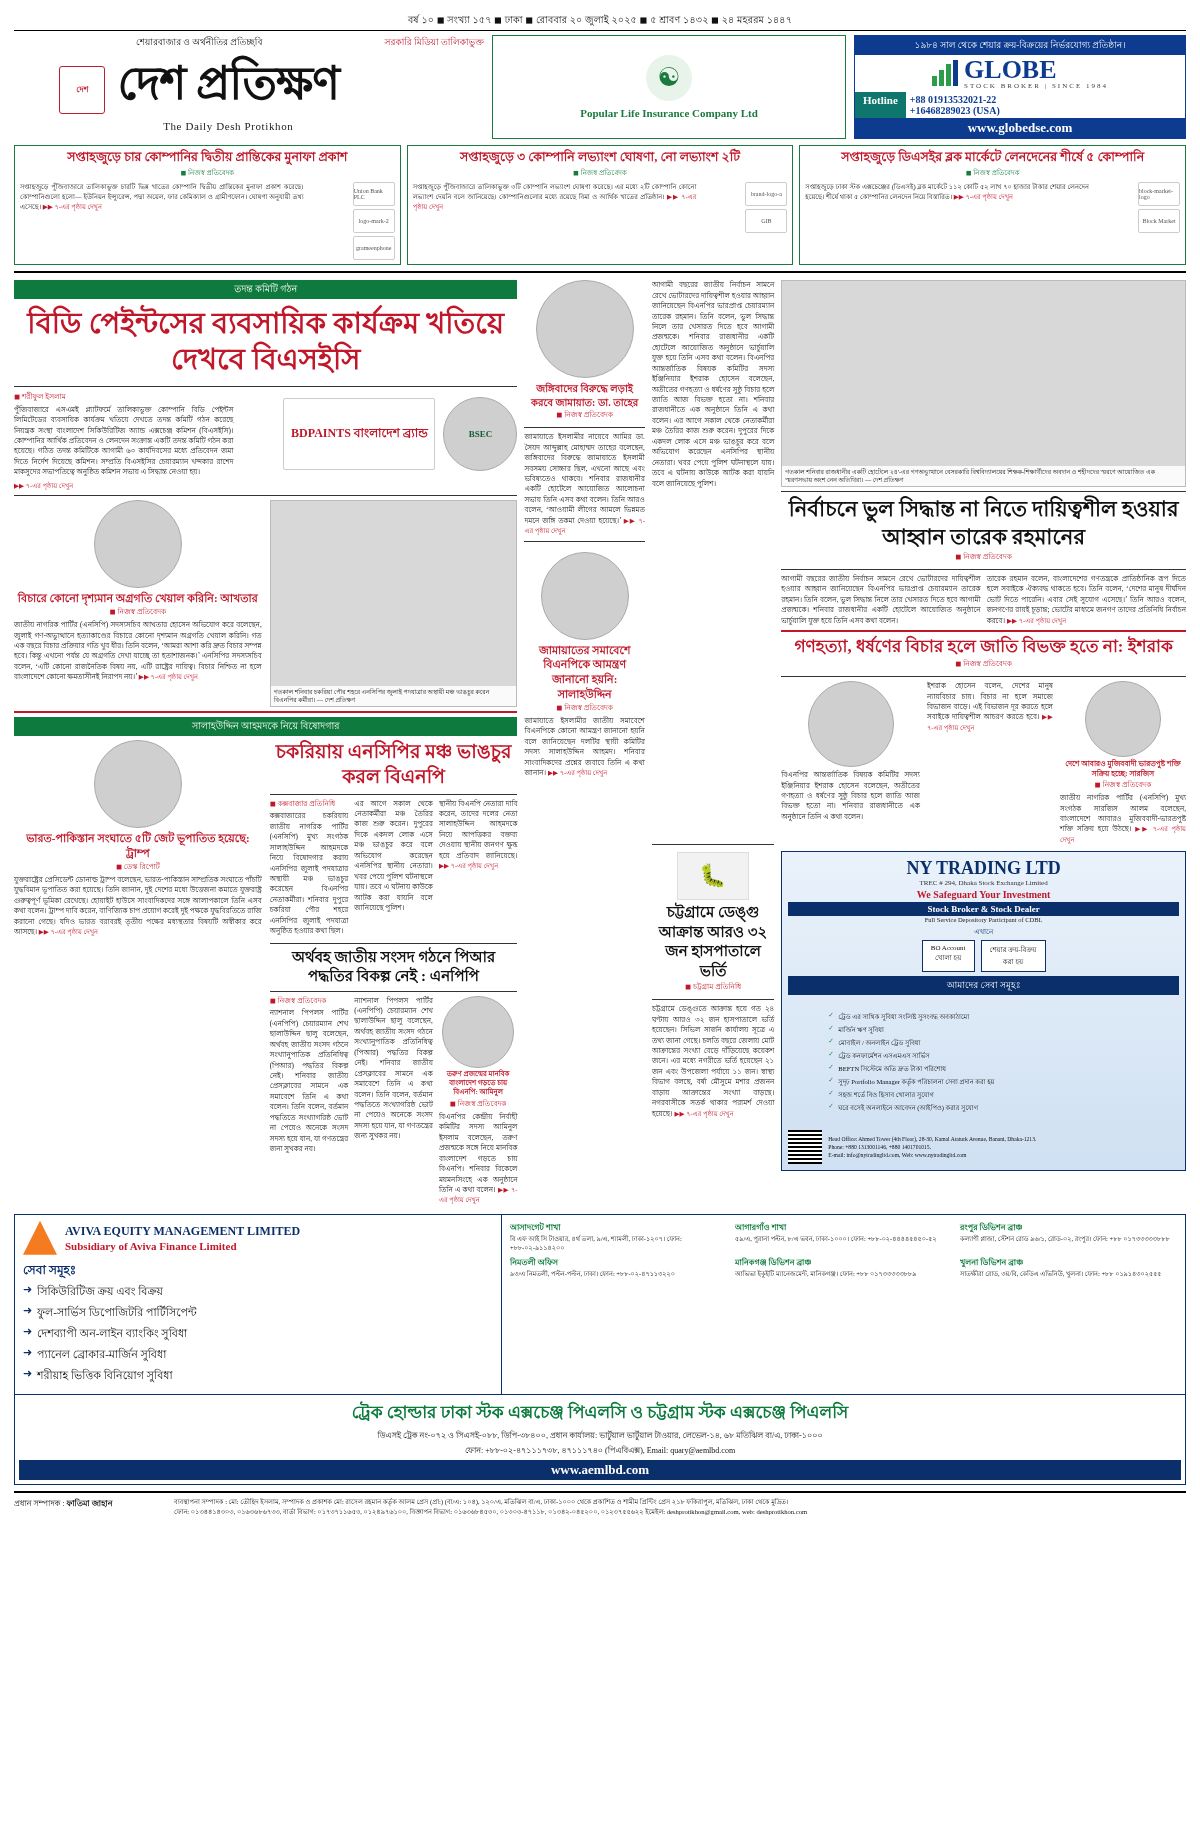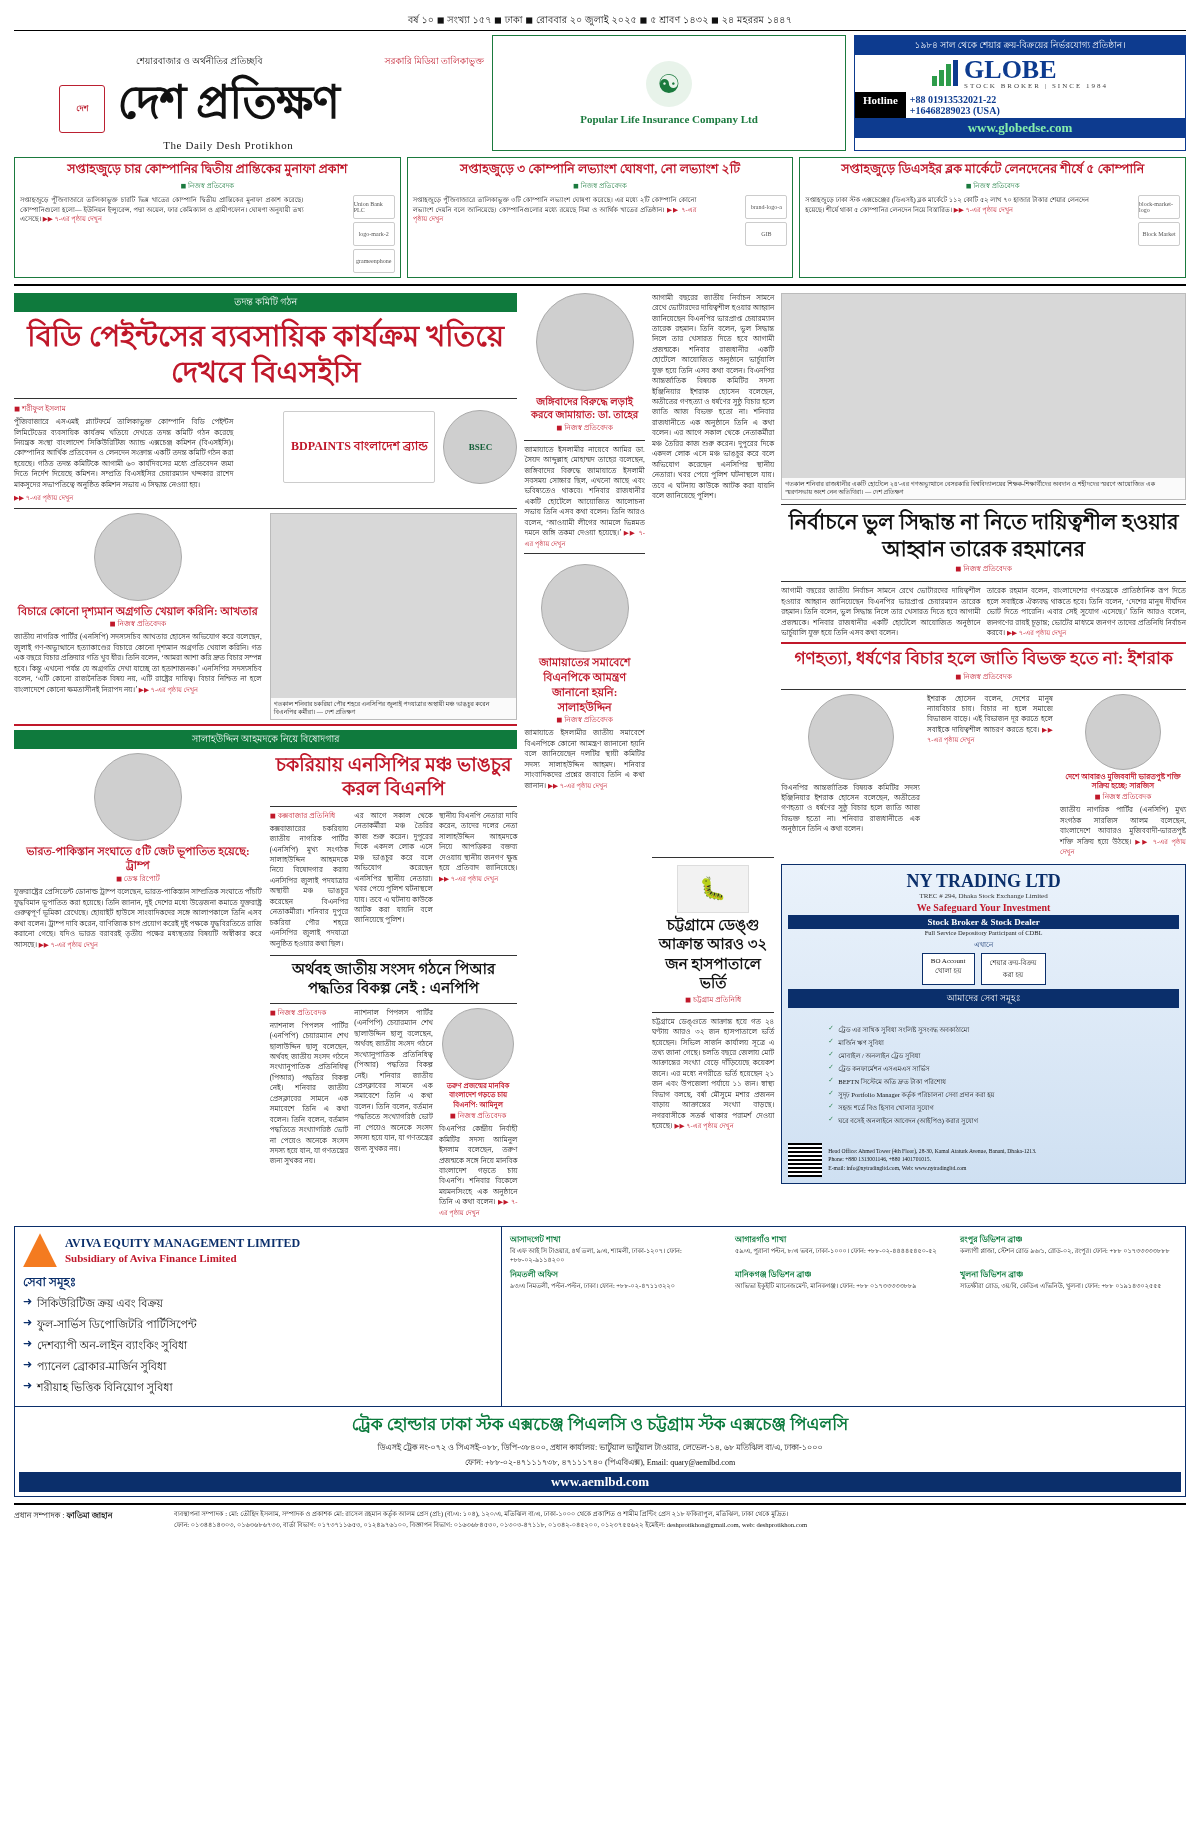--- a/index.html
+++ b/index.html
@@ -9,40 +9,40 @@
   .redtxt{color:#c0182a;}
   .ctr{text-align:center;}
   .bold{font-weight:bold;}
   .hr{border-top:1px solid #000;}
   .hr2{border-top:2px solid #000;}
   
   .masthead-bar{display:flex;justify-content:center;align-items:center;font-size:9.5px;letter-spacing:.2px;padding:3px 0 2px;}
   .masthead-bar span{margin:0 5px;}
   .mast-row{display:flex;gap:8px;align-items:stretch;}
   .mast-left{width:470px;text-align:center;}
-  .mast-sub{font-size:9px;margin-top:19px;}
+  .mast-sub{font-size:9px;margin-top:0;}
   .mast-sub .gov{color:#c0182a;}
   .mast-title{display:flex;align-items:center;justify-content:center;gap:12px;margin-top:-2px;}
   .mast-logo{width:44px;height:46px;border:1px solid #bb2031;border-radius:3px;display:flex;align-items:center;justify-content:center;font-size:8px;color:#bb2031;font-weight:bold;line-height:1.1;text-align:center;}
   .mast-name{font-size:46px;font-weight:bold;letter-spacing:-1px;color:#111;}
   .mast-eng{font-size:11px;color:#222;margin-top:-4px;letter-spacing:.6px;}
   .mast-mid{flex:1;border:1px solid #1b7a3e;display:flex;flex-direction:column;align-items:center;justify-content:center;background:#fff;padding:4px;}
   .mast-mid .plogo{width:46px;height:46px;border-radius:50%;background:#e8f3ea;display:flex;align-items:center;justify-content:center;color:#1b7a3e;font-size:26px;}
   .mast-mid .pname{margin-top:6px;font-size:11px;color:#1b7a3e;font-weight:bold;}
   .mast-right{width:330px;border:1px solid #0d3b8f;display:flex;flex-direction:column;}
   .globe-top{background:#0d3b8f;color:#fff;font-size:9px;text-align:center;padding:3px 2px;line-height:1.4;}
   .globe-mid{display:flex;align-items:center;justify-content:center;gap:6px;padding:2px 0;}
   .globe-bars{display:flex;align-items:flex-end;gap:2px;height:26px;}
   .globe-bars i{display:block;width:5px;background:#2d9c4a;}
   .globe-word{font-size:26px;font-weight:bold;color:#0d3b8f;line-height:1;}
   .globe-word small{display:block;font-size:7px;letter-spacing:2px;color:#444;font-weight:normal;}
   .globe-hot{display:flex;}
-  .globe-hot .lbl{background:#000000;color:#fff;font-size:11px;font-weight:bold;padding:2px 8px;}
+  .globe-hot .lbl{background:#0f766e;color:#fff;font-size:11px;font-weight:bold;padding:2px 8px;}
   .globe-hot .num{flex:1;background:#fff;color:#0d3b8f;font-size:10px;font-weight:bold;text-align:left;padding:2px 4px;}
-  .globe-url{background:#0d3b8f;color:#86efac;text-align:center;font-size:13px;font-weight:bold;padding:2px 0;}
+  .globe-url{background:#0d3b8f;color:#ffffff;text-align:center;font-size:13px;font-weight:bold;padding:2px 0;}
   
   .promo{display:flex;gap:6px;margin-top:6px;}
   .promo .cell{flex:1;border:1px solid #1b7a3e;padding:4px 5px;display:flex;flex-direction:column;}
   .promo h4{margin:0;font-size:12.5px;color:#c0182a;text-align:center;line-height:1.25;font-weight:bold;}
   .promo .byline{font-size:7px;text-align:center;color:#1b7a3e;margin:2px 0 3px;}
   .promo .body{display:flex;gap:5px;}
   .promo .txt{flex:1;font-size:6.6px;line-height:1.5;text-align:justify;}
   .promo .pics{width:86px;display:flex;flex-direction:column;gap:3px;}
   .logobox{height:22px;border:1px solid #ccc;border-radius:2px;display:flex;align-items:center;justify-content:center;font-size:6px;color:#555;overflow:hidden;margin-left:44px;}
   .more{color:#c0182a;font-size:6.6px;}

